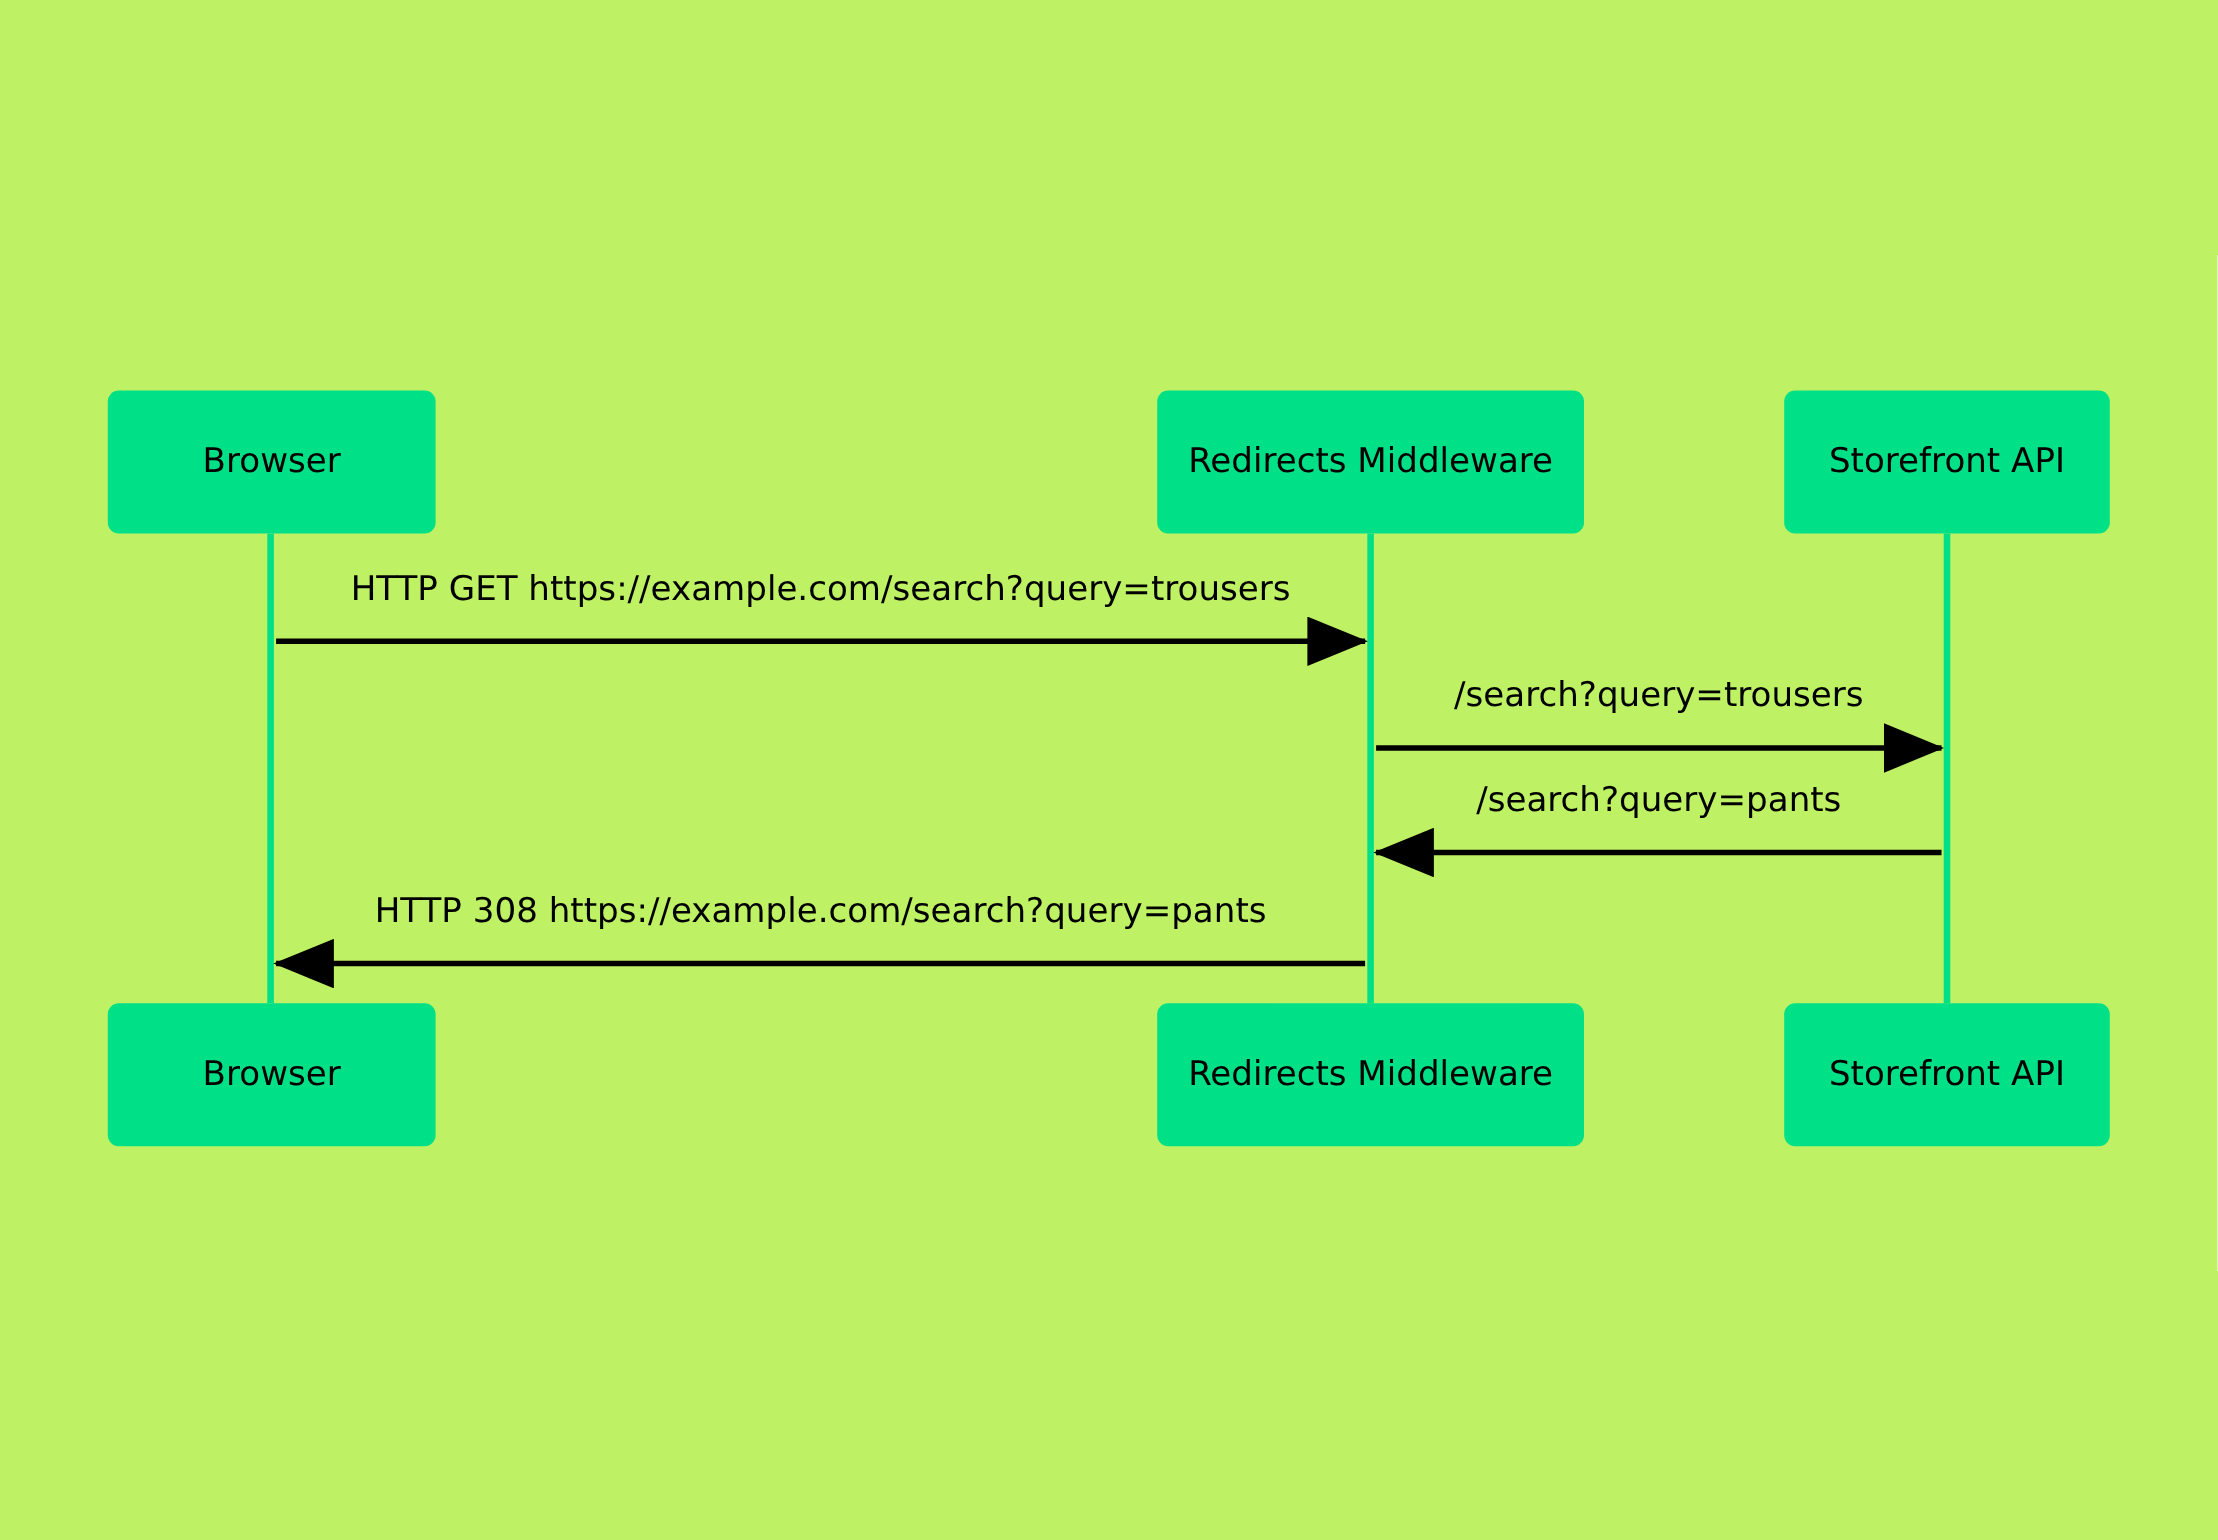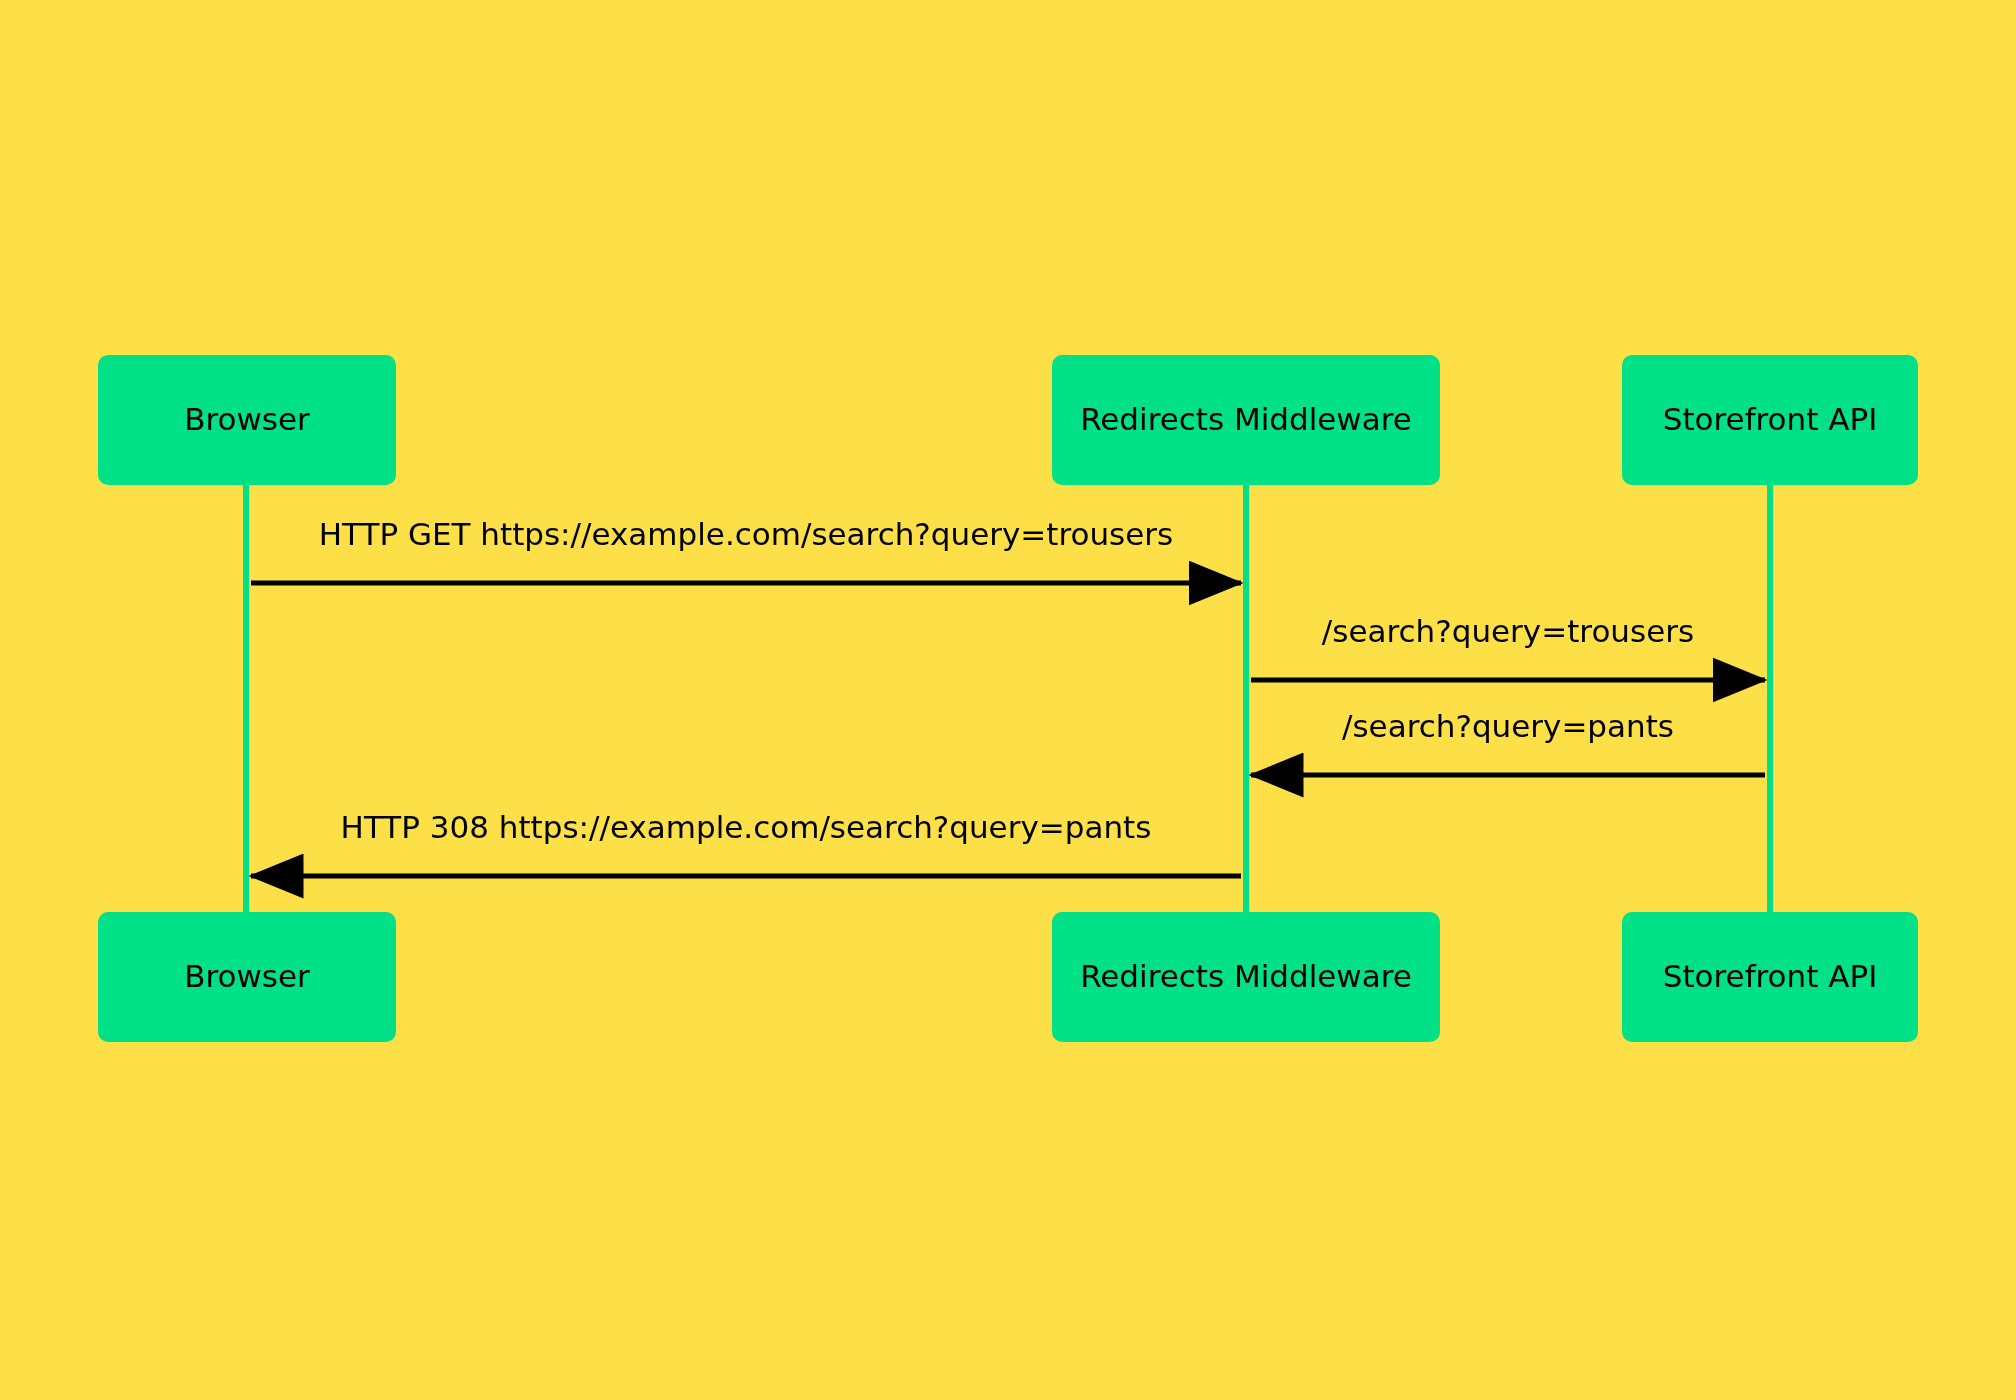--- a/index.html
+++ b/index.html
@@ -7,21 +7,21 @@
     padding: 0;
     background: #ffffff;
   }
   body {
     font-family: "DejaVu Sans", "Liberation Sans", sans-serif;
   }
   #stage {
     position: relative;
     width: 2016px;
     height: 1400px;
-    background: #fde047;
+    background: #bef264;
     overflow: hidden;
   }
   #diagram-svg {
     position: absolute;
     left: 0;
     top: 0;
     width: 2016px;
     height: 1400px;
     display: block;
   }

